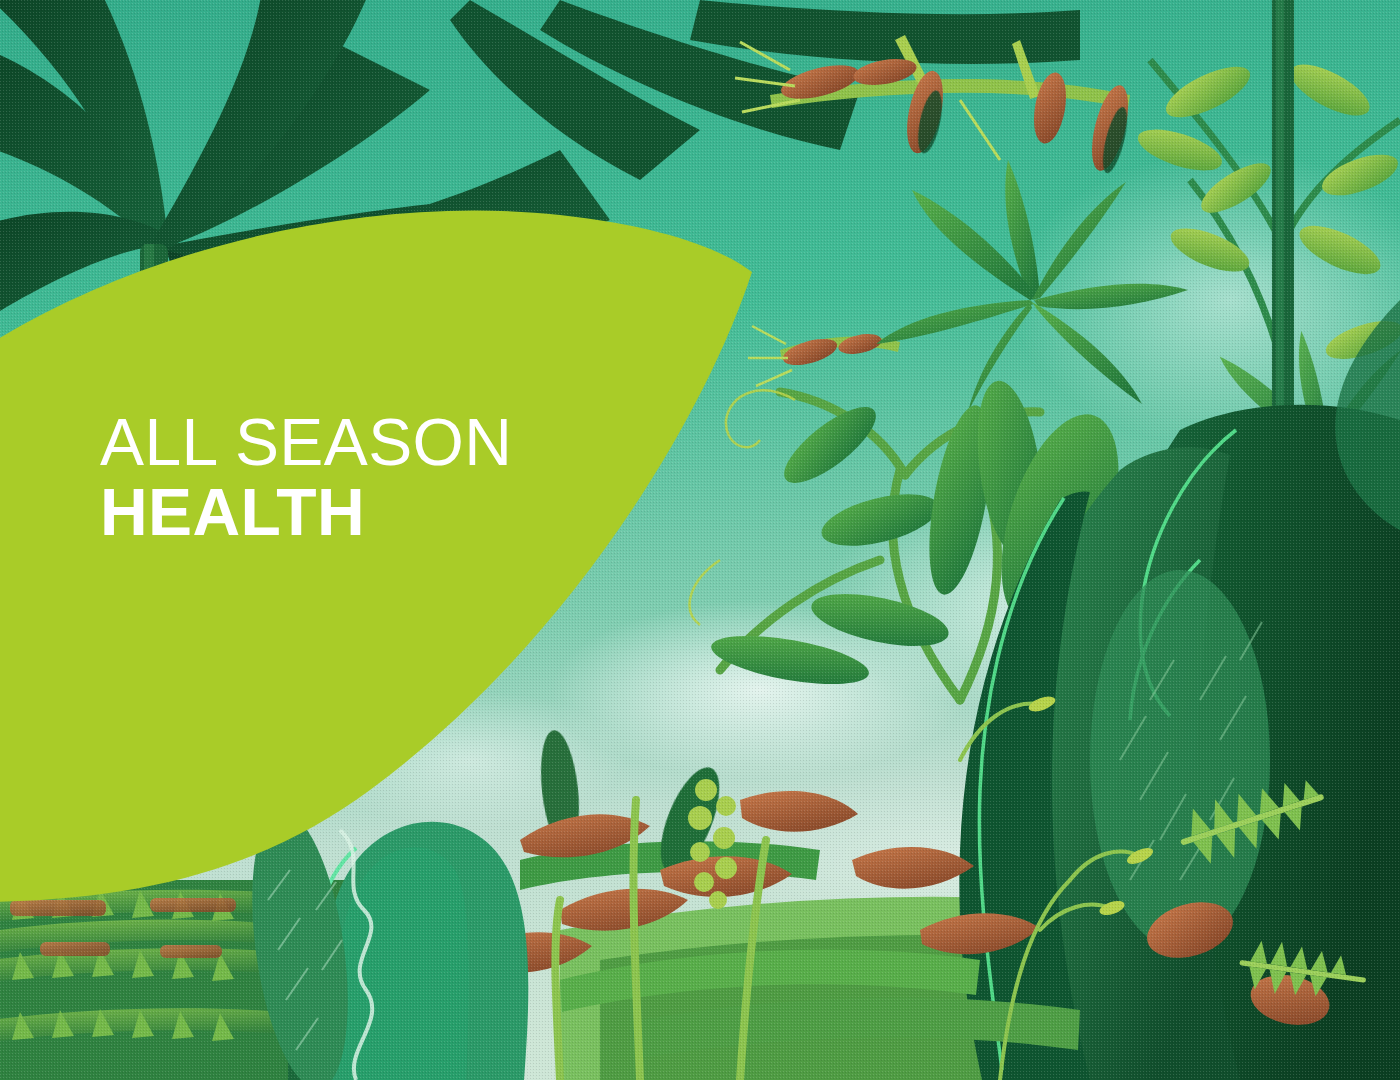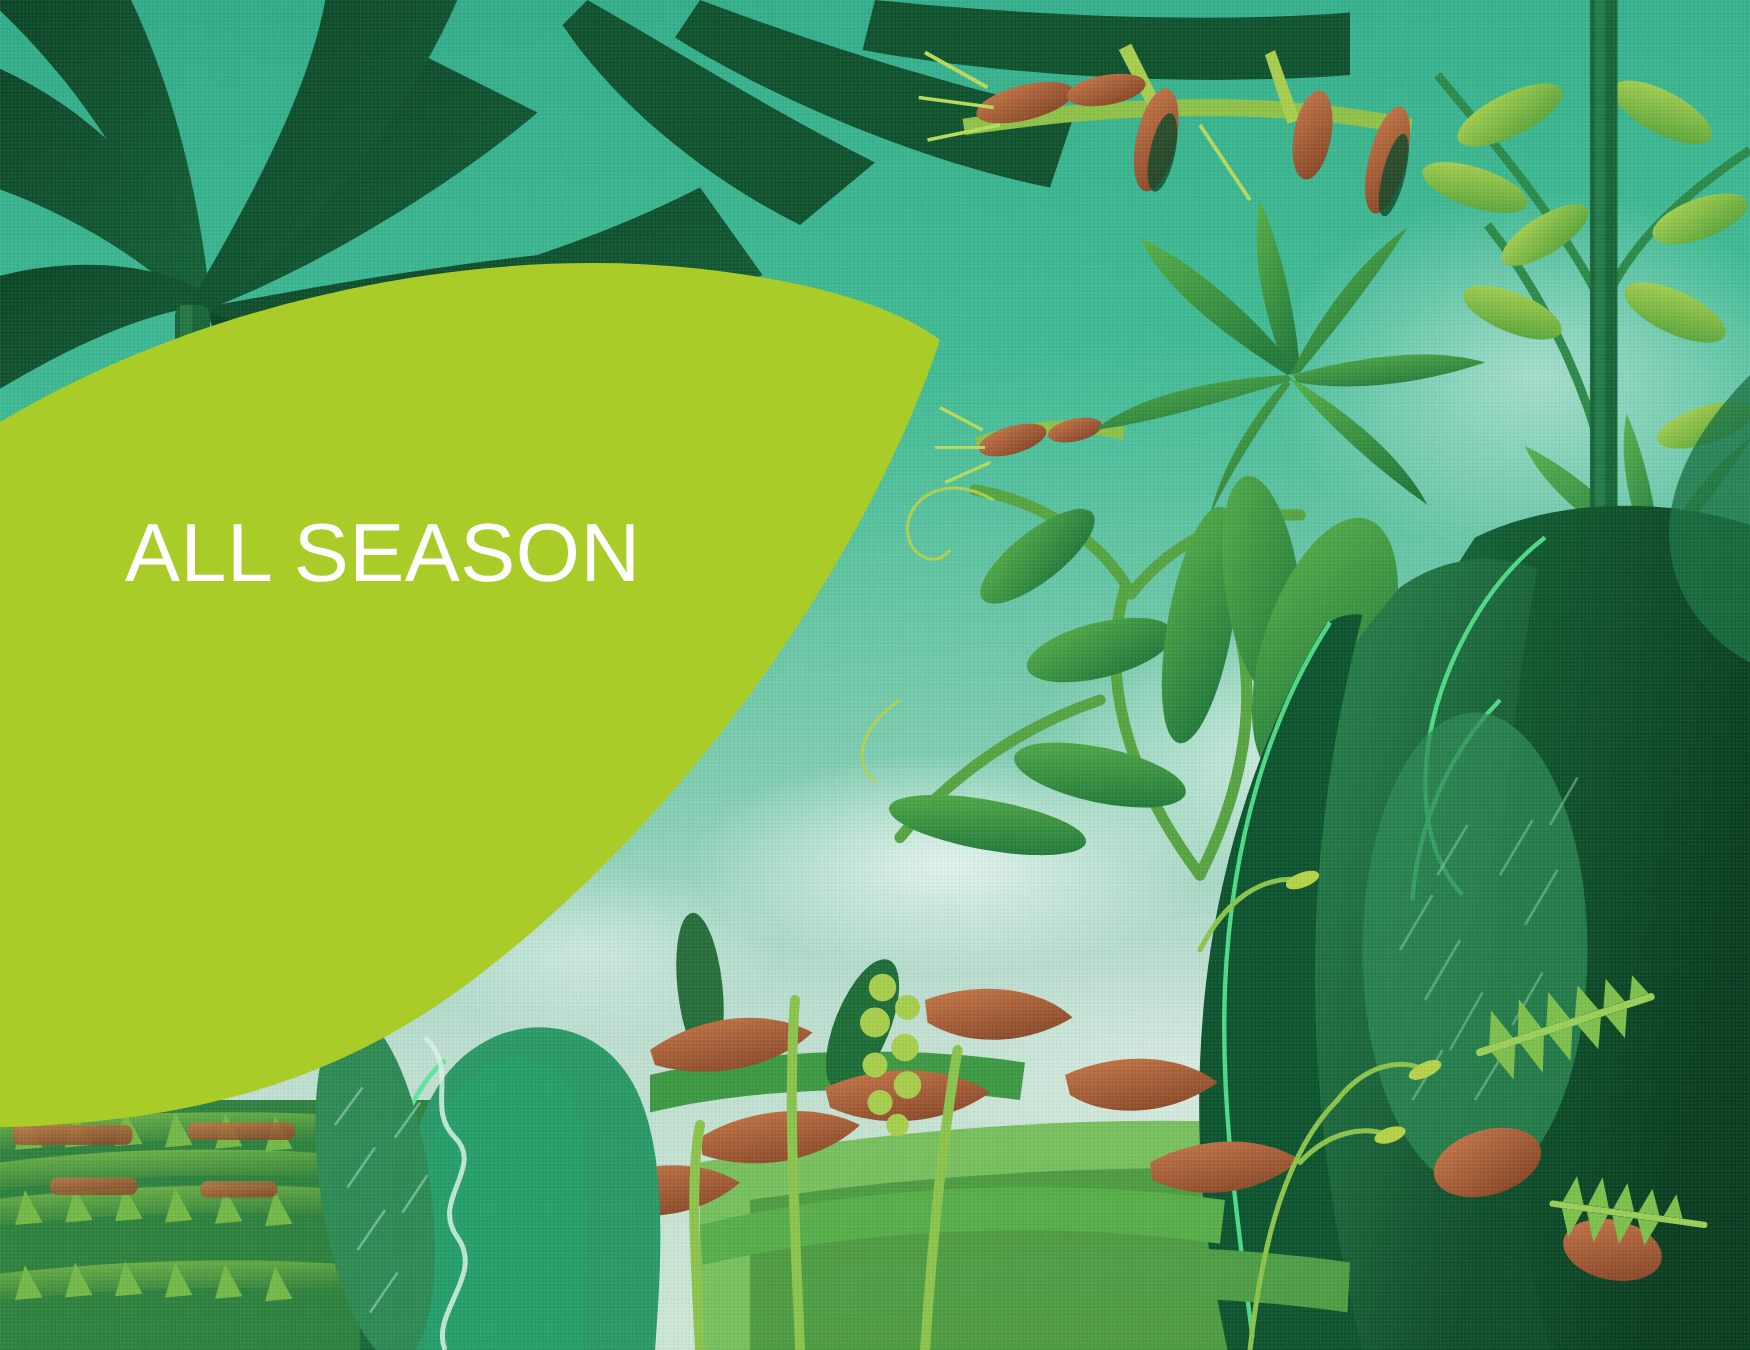--- a/index.html
+++ b/index.html
@@ -416,16 +416,17 @@
                C 660 226 720 248 752 272
                C 700 430 560 650 370 790
                C 250 878 110 912 -120 900
                Z" fill="#A9CC28"></path>
     </svg>
   </div>
 
   <div class="copy">
     <div class="headline">
       <span class="line-light">ALL SEASON</span>
+      <span class="line-bold">HEALTH</span>
     </div>
   </div>
 
 </div>
 
 </body></html>

